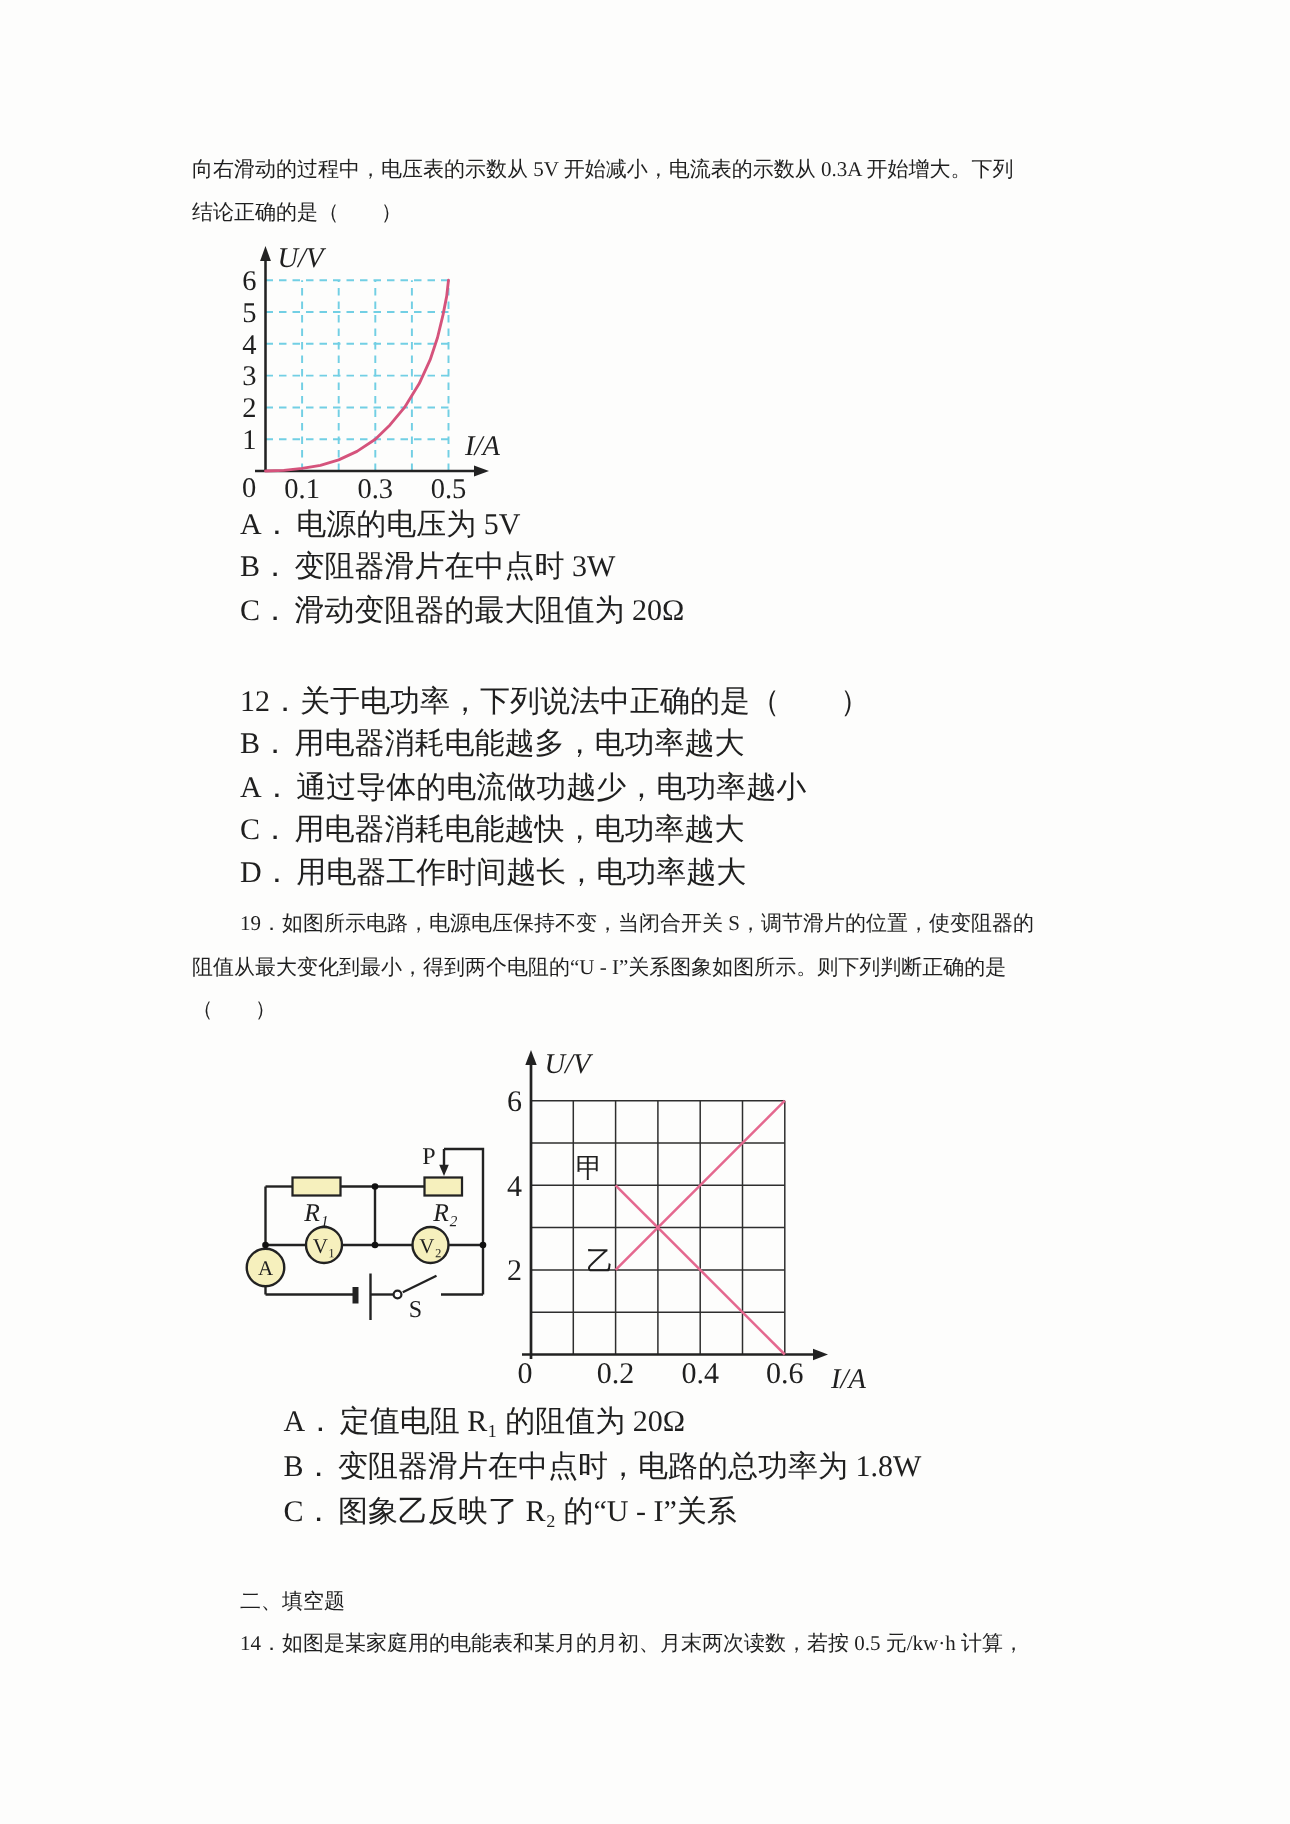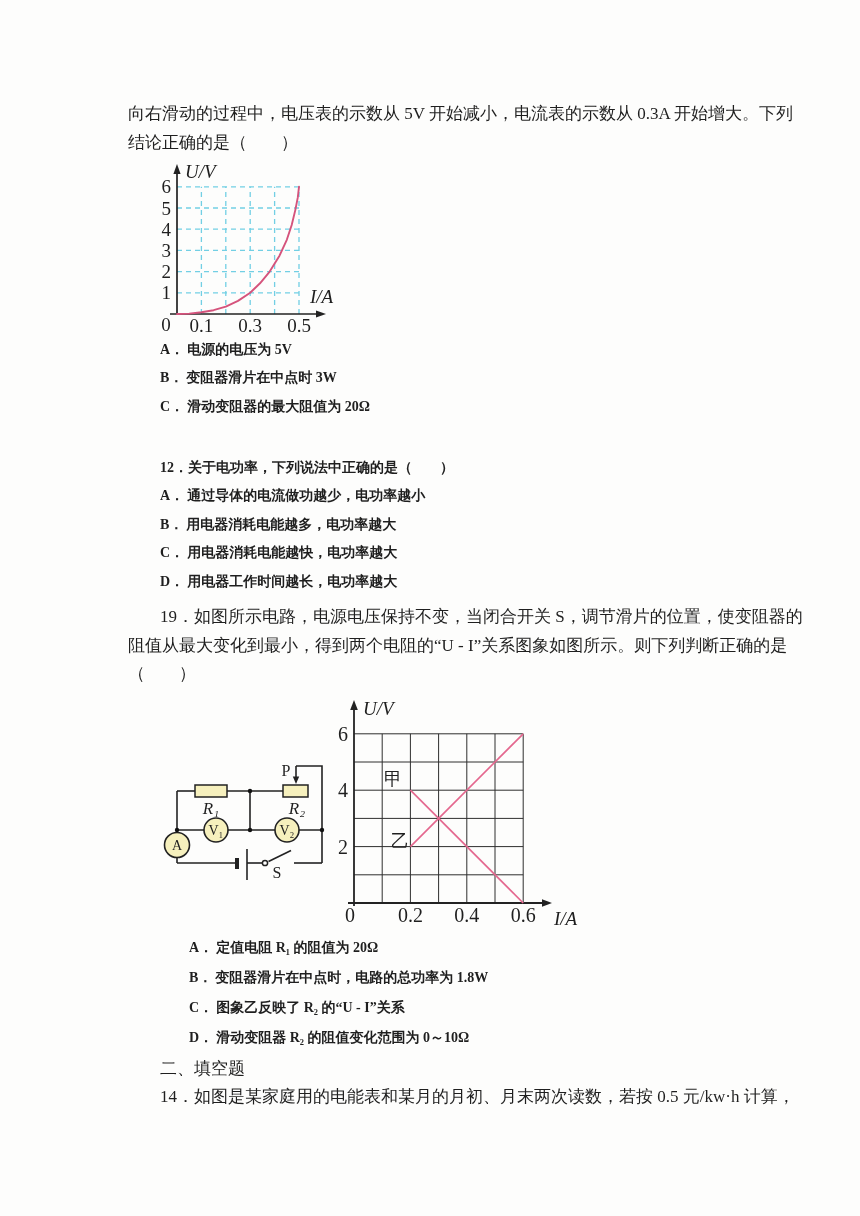--- a/index.html
+++ b/index.html
@@ -2,23 +2,23 @@
 <html><head>
 <meta charset="utf-8">
 <style>
   html,body{margin:0;padding:0;}
   body{
     width:860px;height:1216px;position:relative;
     background:#fdfdfc;color:#1f1f1f;
     font-family:"Liberation Serif","DejaVu Serif",serif;
     overflow:hidden;
   }
-  .tl{position:absolute;white-space:nowrap;font-size:17px;height:28px;line-height:28px;}
+  .tl{position:absolute;white-space:nowrap;font-size:14px;height:28px;line-height:28px;}
   .optblock{position:absolute;}
-  .optrow{white-space:nowrap;font-size:14px;font-weight:bold;}
+  .optrow{white-space:nowrap;font-size:20px;}
   .lh284 .optrow{height:28.4px;line-height:28.4px;}
   .lh286 .optrow{height:28.6px;line-height:28.6px;}
   .lh300 .optrow{height:30px;line-height:30px;margin-left:29px;}
   .olabel{display:inline-block;margin-right:3px;}
   svg{position:absolute;overflow:visible;}
   svg text{font-family:"Liberation Serif","DejaVu Serif",serif;fill:#1f1f1f;}
   .axlabel{font-style:italic;font-size:19px;}
   .ticktext{font-size:20px;}
   .ticktext-sm{font-size:19px;}
   .anno{font-size:18px;}
@@ -64,22 +64,22 @@
   </svg>
 
 <div class="optblock lh284" style="left:160px;top:336px">
   <div class="optrow"><span class="olabel">A．</span><span>电源的电压为 5V</span></div>
   <div class="optrow"><span class="olabel">B．</span><span>变阻器滑片在中点时 3W</span></div>
   <div class="optrow"><span class="olabel">C．</span><span>滑动变阻器的最大阻值为 20Ω</span></div>
 </div>
 
 <div class="optblock lh286" style="left:160px;top:453.5px">
   <div class="optrow">12．关于电功率，下列说法中正确的是（　　）</div>
+  <div class="optrow"><span class="olabel">B．</span><span>用电器消耗电能越多，电功率越大</span></div>
   <div class="optrow"><span class="olabel">A．</span><span>通过导体的电流做功越少，电功率越小</span></div>
-  <div class="optrow"><span class="olabel">B．</span><span>用电器消耗电能越多，电功率越大</span></div>
   <div class="optrow"><span class="olabel">C．</span><span>用电器消耗电能越快，电功率越大</span></div>
   <div class="optrow"><span class="olabel">D．</span><span>用电器工作时间越长，电功率越大</span></div>
 </div>
 
 <div class="tl" style="left:160px;top:603px">19．如图所示电路，电源电压保持不变，当闭合开关 S，调节滑片的位置，使变阻器的</div>
 <div class="tl" style="left:128px;top:631.5px">阻值从最大变化到最小，得到两个电阻的“U - I”关系图象如图所示。则下列判断正确的是</div>
 <div class="tl" style="left:128px;top:659.5px">（　　）</div>
 
 <svg id="circuit" width="185" height="135" viewBox="0 0 185 135" style="left:158px;top:754px">
   <g stroke="#222" stroke-width="1.6" fill="none">
@@ -164,17 +164,16 @@
     <line x1="80.4" y1="98.2" x2="193.2" y2="211" stroke="#e4688f" stroke-width="1.7"></line>
     <line x1="80.4" y1="154.6" x2="193.2" y2="41.80000000000001" stroke="#e4688f" stroke-width="1.7"></line>
     <text x="62.916000000000004" y="92.51" text-anchor="middle" class="anno">甲</text>
     <text x="69.96600000000001" y="154.55" text-anchor="middle" class="anno">乙</text>
   </svg>
 
 <div class="optblock lh300" style="left:160px;top:933px">
   <div class="optrow"><span class="olabel">A．</span><span>定值电阻 R₁ 的阻值为 20Ω</span></div>
   <div class="optrow"><span class="olabel">B．</span><span>变阻器滑片在中点时，电路的总功率为 1.8W</span></div>
   <div class="optrow"><span class="olabel">C．</span><span>图象乙反映了 R₂ 的“U - I”关系</span></div>
-  <div class="optrow"><span class="olabel">D．</span><span>滑动变阻器 R₂ 的阻值变化范围为 0～10Ω</span></div>
 </div>
 
 <div class="tl" style="left:160px;top:1055px">二、填空题</div>
 <div class="tl" style="left:160px;top:1082.5px">14．如图是某家庭用的电能表和某月的月初、月末两次读数，若按 0.5 元/kw·h 计算，</div>
 
 </body></html>

